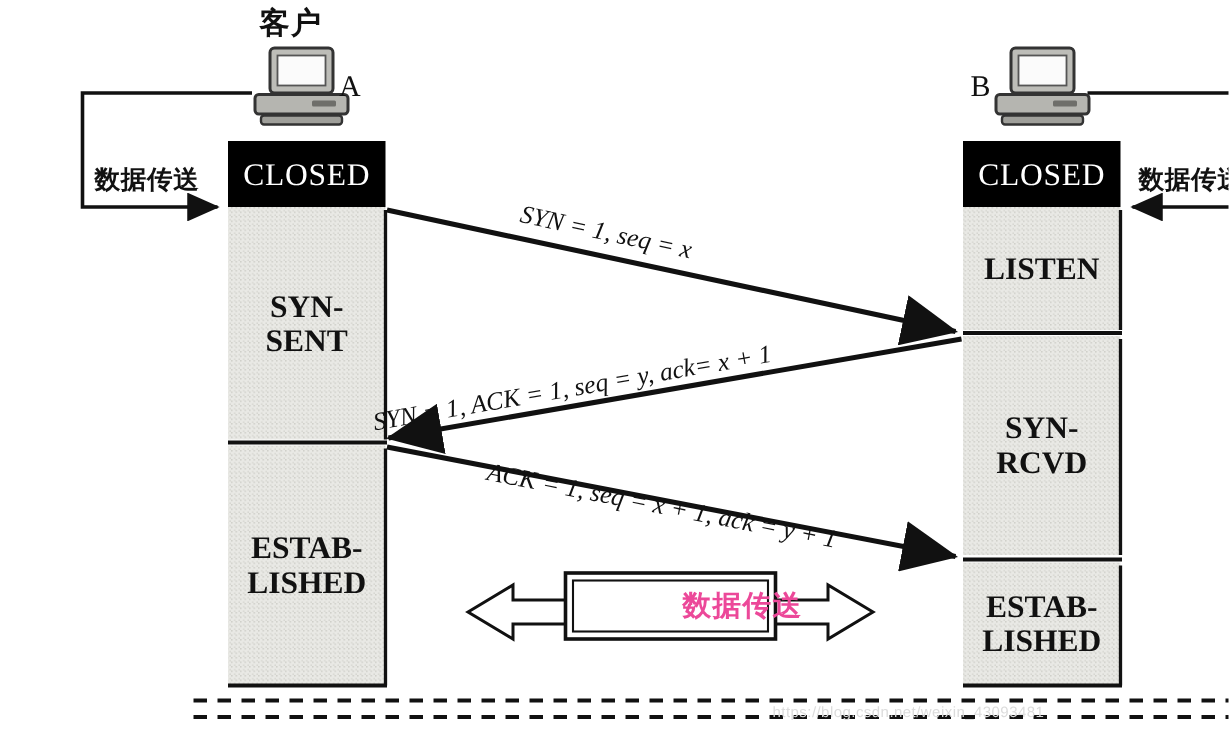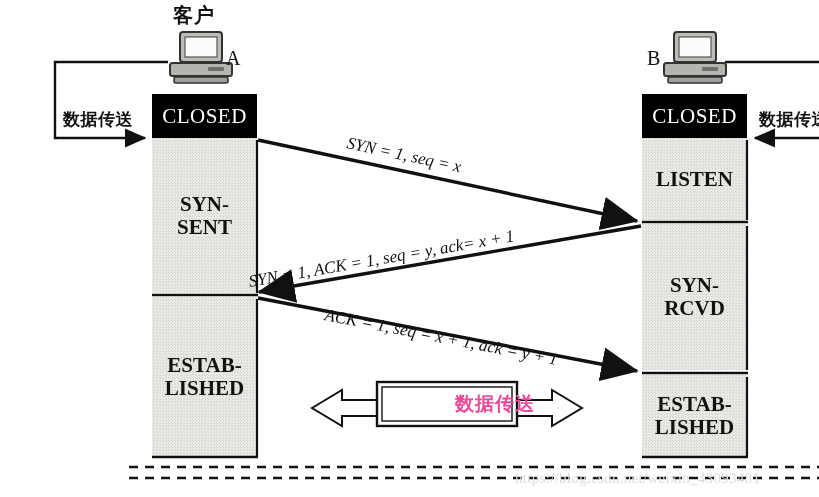--- a/index.html
+++ b/index.html
@@ -44,22 +44,22 @@
     transform-origin:left center;
   }
   .data-label{
     position:absolute;
     font-family:"DejaVu Sans", sans-serif;
     font-size:19px;font-weight:700;color:#ec4899;letter-spacing:1px;
     display:flex;align-items:center;justify-content:center;padding-left:48px;
   }
   .watermark{
     position:absolute;
-    font-family:Liberation Serif, serif;
-    font-size:15px;color:#dcdcdc;white-space:nowrap;letter-spacing:0.3px;
+    font-family:Liberation Sans, sans-serif;
+    font-size:10px;color:#dcdcdc;white-space:nowrap;letter-spacing:0.3px;
   }
 </style>
 </head>
 <body>
 
 <div id="stage">
 
   <svg id="art" viewBox="0 0 819 497">
     <defs>
       <marker id="ah" markerWidth="9" markerHeight="8" refX="8.4" refY="4" orient="auto">

